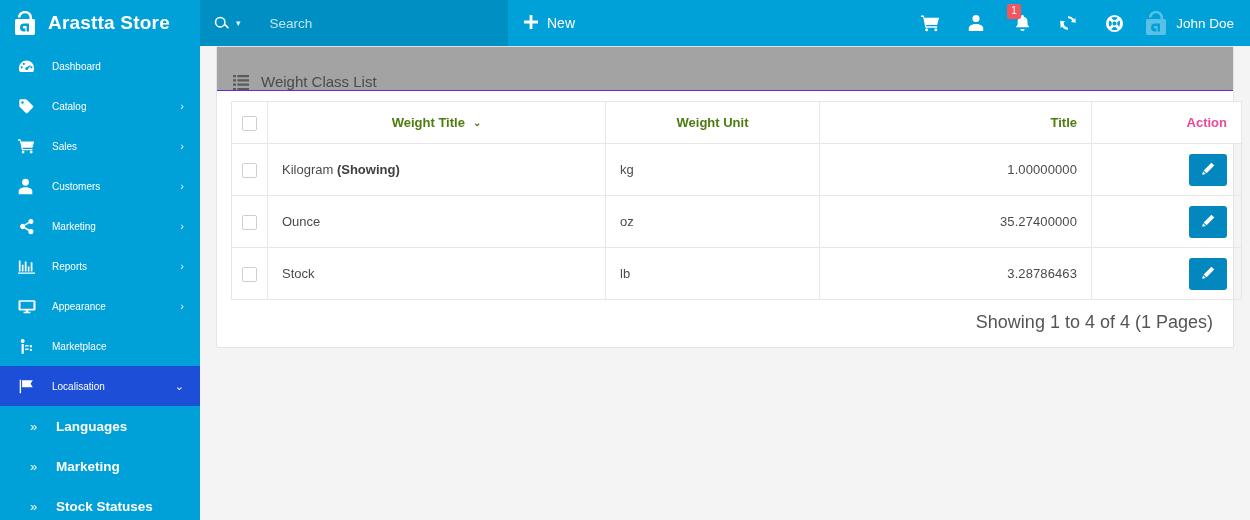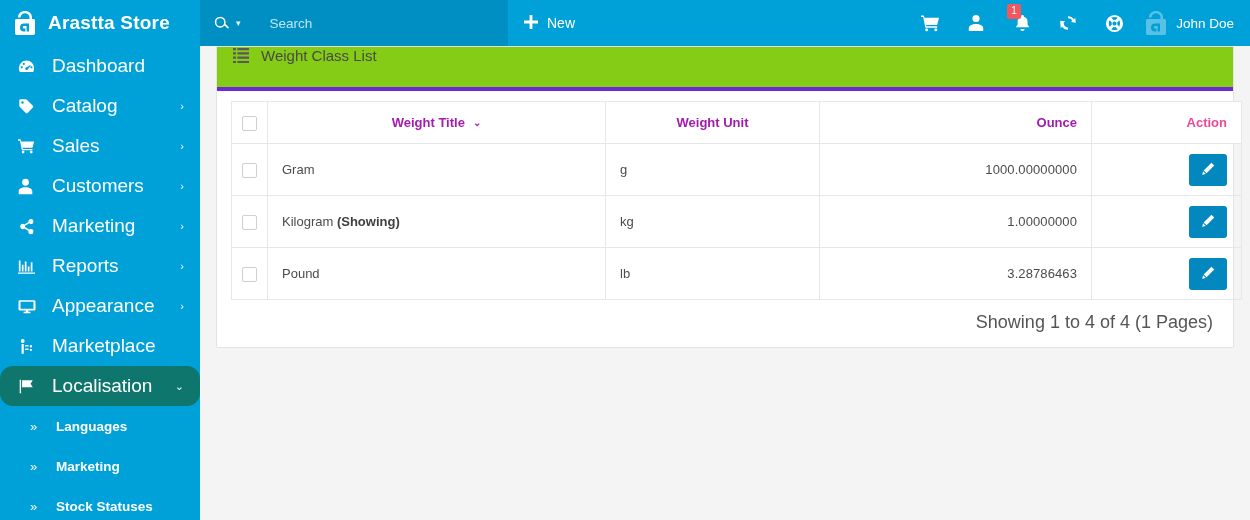--- a/index.html
+++ b/index.html
@@ -27,29 +27,29 @@
   .brand-name {
     color: #ffffff; font-size: 19px; font-weight: 700;
     letter-spacing: .2px; white-space: nowrap;
   }
   .nav { display: block; }
   .nav-item {
     height: 40px; display: flex; align-items: center;
     padding: 0 16px 0 18px; gap: 14px; cursor: pointer;
     position: relative;
   }
-  .nav-item.active { background: #0f766e; border-radius: 13px; }
+  .nav-item.active { background: #1d4ed8; }
   .nav-ico {
     width: 20px; flex: 0 0 20px; display: flex;
     align-items: center; justify-content: flex-start;
     color: #ffffff;
   }
   .nav-ico svg { display: block; }
   .nav-label {
-    color: #ffffff; font-size: 19px; flex: 1 1 auto;
+    color: #ffffff; font-size: 10px; flex: 1 1 auto;
     white-space: nowrap;
   }
   .nav-caret {
     color: #ffffff; font-size: 11px; flex: 0 0 auto;
     opacity: .95; line-height: 1;
   }
   .sub-item {
     height: 40px; display: flex; align-items: center;
     padding-left: 30px; gap: 12px; cursor: pointer;
   }
@@ -132,44 +132,44 @@
     cursor: pointer; color: #fff;
   }
   .sq-btn.add { background: #0288be; }
   .sq-btn.del { background: #f3696d; }
 
   .panel {
     margin: 0 16px; background: #ffffff;
     border: 1px solid #e3e3e3; border-radius: 2px;
   }
   .panel-head {
-    height: 44px; display: flex; align-items: flex-start;
+    height: 44px; display: flex; align-items: flex-end;
     gap: 12px; padding: 0 16px;
-    border-bottom: 4px solid #6d28d9; background: #84cc16;
+    border-bottom: 1px solid #6d28d9; background: #a3a3a3;
   }
   .panel-head-ico { color: #5a5a5a; display: flex; }
   .panel-head-title { font-size: 15px; color: #4a4a4a; }
 
   .table-wrap { padding: 10px 14px 0; }
   table { width: 100%; border-collapse: collapse; table-layout: fixed; }
   th, td {
     border: 1px solid #e7e7e7;
     padding: 0 14px;
     font-size: 13px; color: #4b4b4b;
     vertical-align: middle;
   }
   thead th { height: 42px; font-weight: 700; background: #fff; }
   tbody td { height: 52px; }
   .col-chk { width: 36px; padding: 0; text-align: center; }
   .col-title { width: 338px; }
   .col-unit { width: 214px; }
   .col-value { width: 272px; text-align: right; }
   .col-action { width: 150px; text-align: right; }
   .th-link {
-    color: #a21caf; text-decoration: none; cursor: pointer;
+    color: #4d7c0f; text-decoration: none; cursor: pointer;
     display: inline-flex; align-items: center; gap: 8px;
     font-weight: 700;
   }
   .th-caret { font-size: 10px; }
   .th-action { color: #ec4899; font-weight: 700; }
   .chk {
     width: 15px; height: 15px; border: 1px solid #cfcfcf;
     border-radius: 2px; background: #fff;
     display: inline-block; cursor: pointer; vertical-align: middle;
   }
@@ -400,47 +400,27 @@
               <th class="col-title">
                 <a class="th-link">
                   <span>Weight Title</span>
                   <span class="th-caret">⌄</span>
                 </a>
               </th>
               <th class="col-unit">
                 <a class="th-link">Weight Unit</a>
               </th>
               <th class="col-value">
-                <a class="th-link">Ounce</a>
+                <a class="th-link">Title</a>
               </th>
               <th class="col-action th-action">Action</th>
             </tr>
           </thead>
           <tbody>
 
-            <tr>
-              <td class="col-chk">
-                <span class="chk"></span>
-              </td>
-              <td class="col-title">
-                <span>Gram</span>
-                <span class="default-tag"></span>
-              </td>
-              <td class="col-unit">g</td>
-              <td class="col-value cell-value">1000.00000000</td>
-              <td class="col-action">
-                <button class="edit-btn">
-                  <span>
-                    <svg width="13" height="13" viewBox="0 0 16 16">
-                        <path fill="#ffffff" d="M11.6.9 15.1 4.4 5.6 13.9 2.1 10.4ZM1.3 11.3l3.4 3.4-4.5 1.1Z"></path>
-                      </svg>
-                  </span>
-                </button>
-              </td>
-            </tr>
 
             <tr>
               <td class="col-chk">
                 <span class="chk"></span>
               </td>
               <td class="col-title">
                 <span>Kilogram</span>
                 <span class="default-tag">(Showing)</span>
               </td>
               <td class="col-unit">kg</td>
@@ -449,27 +429,47 @@
                 <button class="edit-btn">
                   <span>
                     <svg width="13" height="13" viewBox="0 0 16 16">
                         <path fill="#ffffff" d="M11.6.9 15.1 4.4 5.6 13.9 2.1 10.4ZM1.3 11.3l3.4 3.4-4.5 1.1Z"></path>
                       </svg>
                   </span>
                 </button>
               </td>
             </tr>
 
-
             <tr>
               <td class="col-chk">
                 <span class="chk"></span>
               </td>
               <td class="col-title">
-                <span>Pound</span>
+                <span>Ounce</span>
+                <span class="default-tag"></span>
+              </td>
+              <td class="col-unit">oz</td>
+              <td class="col-value cell-value">35.27400000</td>
+              <td class="col-action">
+                <button class="edit-btn">
+                  <span>
+                    <svg width="13" height="13" viewBox="0 0 16 16">
+                        <path fill="#ffffff" d="M11.6.9 15.1 4.4 5.6 13.9 2.1 10.4ZM1.3 11.3l3.4 3.4-4.5 1.1Z"></path>
+                      </svg>
+                  </span>
+                </button>
+              </td>
+            </tr>
+
+            <tr>
+              <td class="col-chk">
+                <span class="chk"></span>
+              </td>
+              <td class="col-title">
+                <span>Stock</span>
                 <span class="default-tag"></span>
               </td>
               <td class="col-unit">lb</td>
               <td class="col-value cell-value">3.28786463</td>
               <td class="col-action">
                 <button class="edit-btn">
                   <span>
                     <svg width="13" height="13" viewBox="0 0 16 16">
                         <path fill="#ffffff" d="M11.6.9 15.1 4.4 5.6 13.9 2.1 10.4ZM1.3 11.3l3.4 3.4-4.5 1.1Z"></path>
                       </svg>

